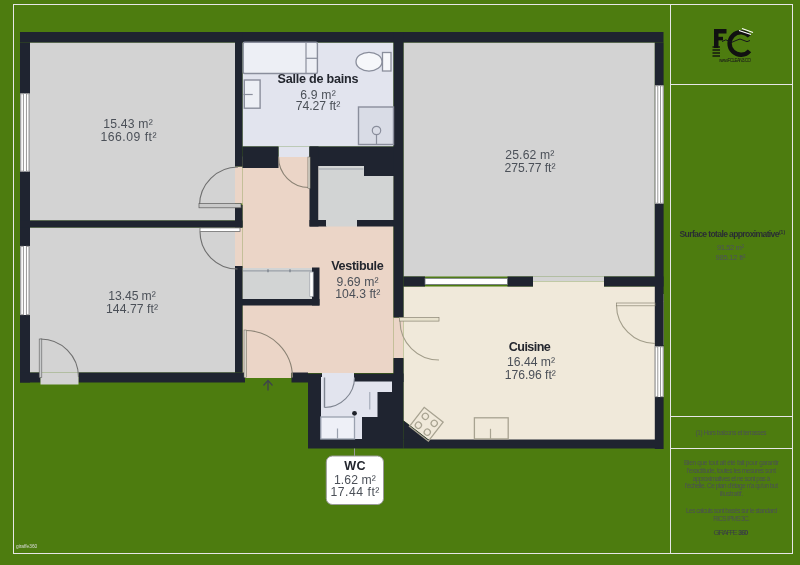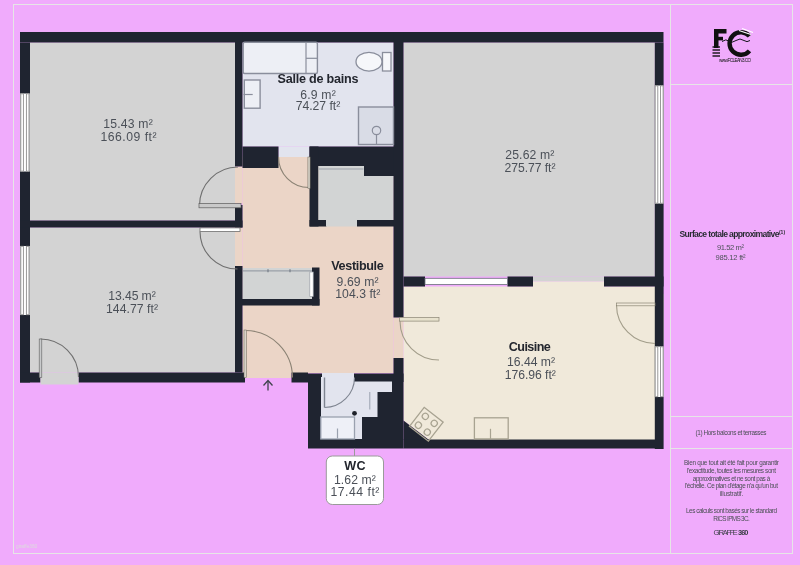--- a/index.html
+++ b/index.html
@@ -1,16 +1,16 @@
 <!DOCTYPE html>
 <html><head>
 <meta charset="utf-8">
 <style>
   html,body{margin:0;padding:0;background:#ffffff;}
-  #page{position:relative;width:800px;height:565px;background:#f0abfc;overflow:hidden;
+  #page{position:relative;width:800px;height:565px;background:#4d7c0f;overflow:hidden;
         font-family:"Liberation Sans", sans-serif;}
   svg{position:absolute;left:0;top:0;}
 </style>
 </head>
 <body>
 <div id="page">
 <svg width="800" height="565" viewBox="0 0 800 565">
 
   <rect x="13.5" y="4.5" width="779" height="549" fill="none" stroke="#e6e6e6" stroke-width="1"></rect>
   <line x1="670.5" y1="4.5" x2="670.5" y2="553.5" stroke="#e6e6e6" stroke-width="1"></line>

